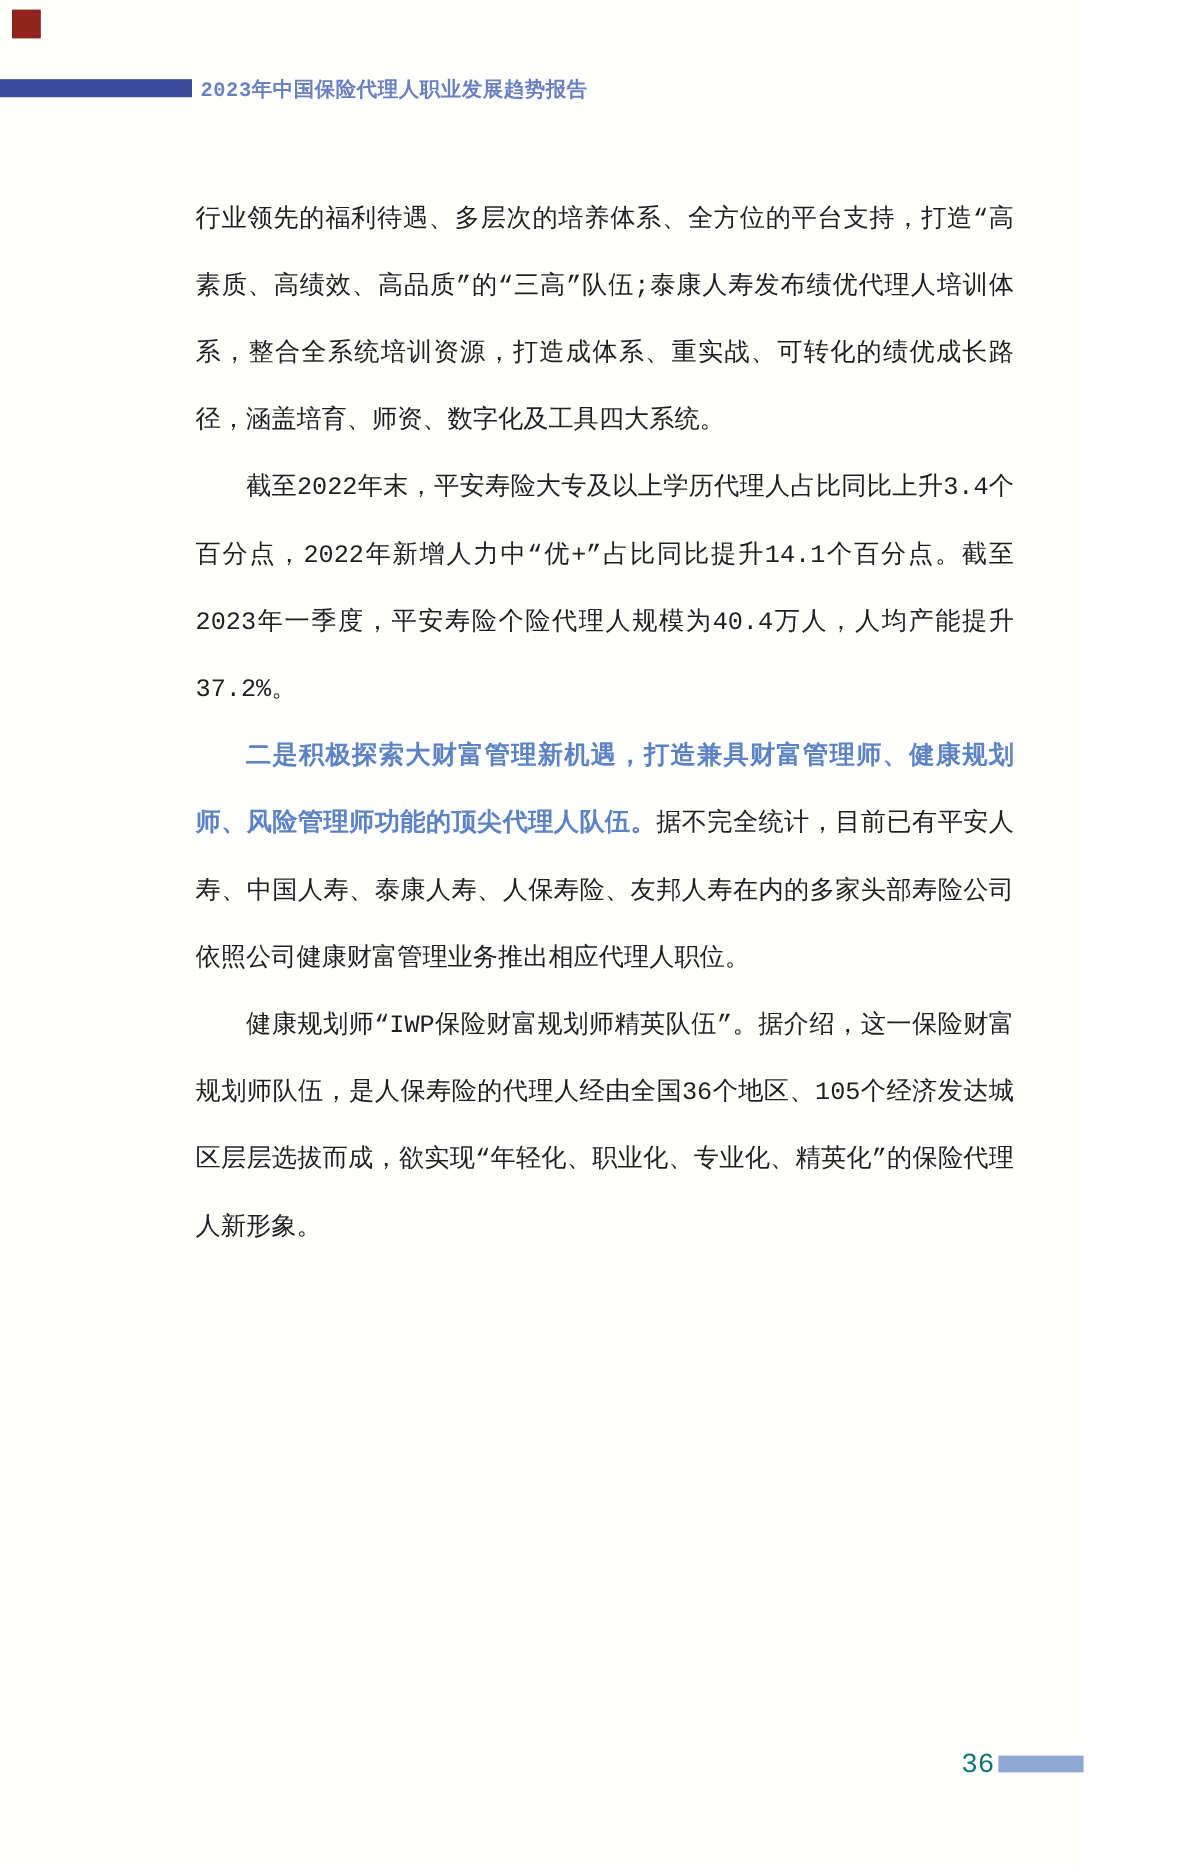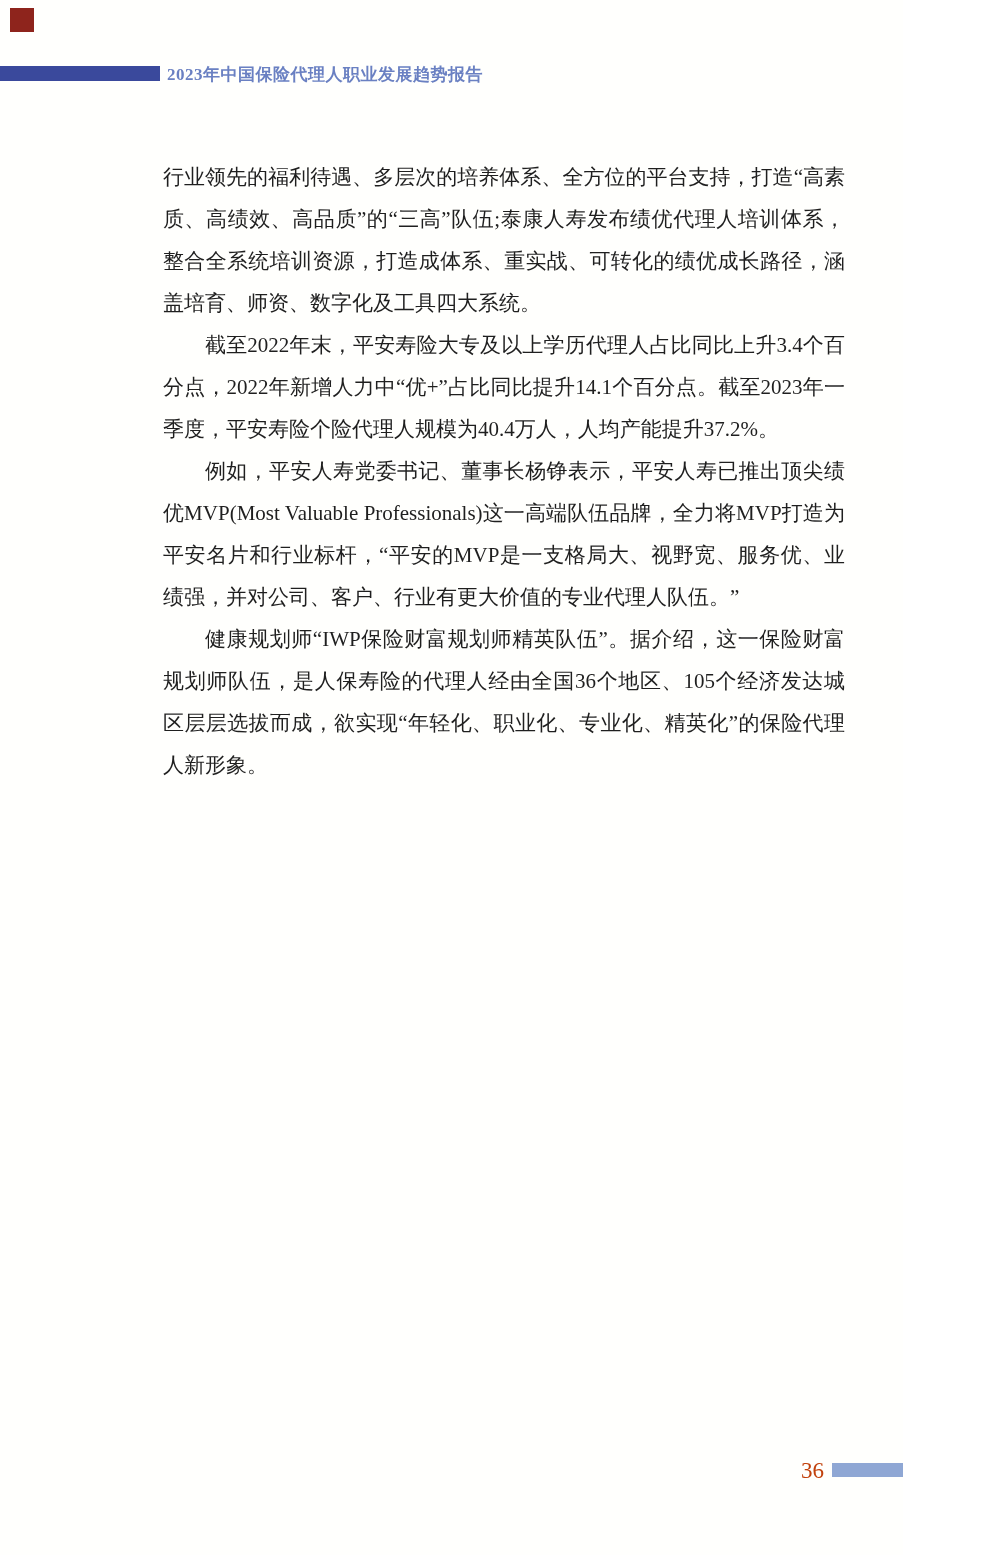--- a/index.html
+++ b/index.html
@@ -2,21 +2,21 @@
 <html><head>
 <meta charset="utf-8">
 <style>
   html, body { margin: 0; padding: 0; background: #ffffff; }
   .page {
     position: relative;
     width: 903px;
     height: 1555px;
     background: #fffffd;
     overflow: hidden;
-    font-family: Liberation Serif, serif;
+    font-family: Liberation Mono, monospace;
   }
   .logo-square {
     position: absolute;
     left: 10px; top: 8px;
     width: 24px; height: 24px;
     background: #8e241c;
   }
   .header-bar {
     position: absolute;
     left: 0; top: 66px;
@@ -30,35 +30,35 @@
     font-weight: bold;
     color: #6a80c2;
     letter-spacing: 0.5px;
     white-space: nowrap;
   }
   .content {
     position: absolute;
     left: 163px; top: 156px;
     width: 682px;
     font-size: 21px;
-    line-height: 42px;
+    line-height: 56px;
     color: #1f1f1f;
     text-align: justify;
   }
   .content p { margin: 0; padding: 0; }
   .content p.indent { text-indent: 2em; }
   .lead {
     color: #5b83c5;
     font-weight: bold;
   }
   .page-number {
     position: absolute;
     left: 801px; top: 1458px;
     font-size: 23px;
-    color: #c2410c;
+    color: #0f766e;
   }
   .footer-bar {
     position: absolute;
     left: 832px; top: 1463px;
     width: 168px; height: 14px;
     background: #8fa7d4;
   }
 </style>
 </head>
 <body>
@@ -66,20 +66,20 @@
 <div class="page">
 
   <div class="logo-square"></div>
 
   <div class="header-bar"></div>
   <div class="header-title">2023年中国保险代理人职业发展趋势报告</div>
 
   <div class="content">
     <p class="para">行业领先的福利待遇、多层次的培养体系、全方位的平台支持，打造“高素质、高绩效、高品质”的“三高”队伍;泰康人寿发布绩优代理人培训体系，整合全系统培训资源，打造成体系、重实战、可转化的绩优成长路径，涵盖培育、师资、数字化及工具四大系统。</p>
     <p class="para indent">截至2022年末，平安寿险大专及以上学历代理人占比同比上升3.4个百分点，2022年新增人力中“优+”占比同比提升14.1个百分点。截至2023年一季度，平安寿险个险代理人规模为40.4万人，人均产能提升37.2%。</p>
-    <p class="para indent">例如，平安人寿党委书记、董事长杨铮表示，平安人寿已推出顶尖绩优MVP(Most Valuable Professionals)这一高端队伍品牌，全力将MVP打造为平安名片和行业标杆，“平安的MVP是一支格局大、视野宽、服务优、业绩强，并对公司、客户、行业有更大价值的专业代理人队伍。”</p>
+    <p class="para indent"><span class="lead">二是积极探索大财富管理新机遇，打造兼具财富管理师、健康规划师、风险管理师功能的顶尖代理人队伍。</span><span>据不完全统计，目前已有平安人寿、中国人寿、泰康人寿、人保寿险、友邦人寿在内的多家头部寿险公司依照公司健康财富管理业务推出相应代理人职位。</span></p>
     <p class="para indent">健康规划师“IWP保险财富规划师精英队伍”。据介绍，这一保险财富规划师队伍，是人保寿险的代理人经由全国36个地区、105个经济发达城区层层选拔而成，欲实现“年轻化、职业化、专业化、精英化”的保险代理人新形象。</p>
   </div>
 
   <div class="page-number">36</div>
   <div class="footer-bar"></div>
 
 </div>
 
 </body></html>

